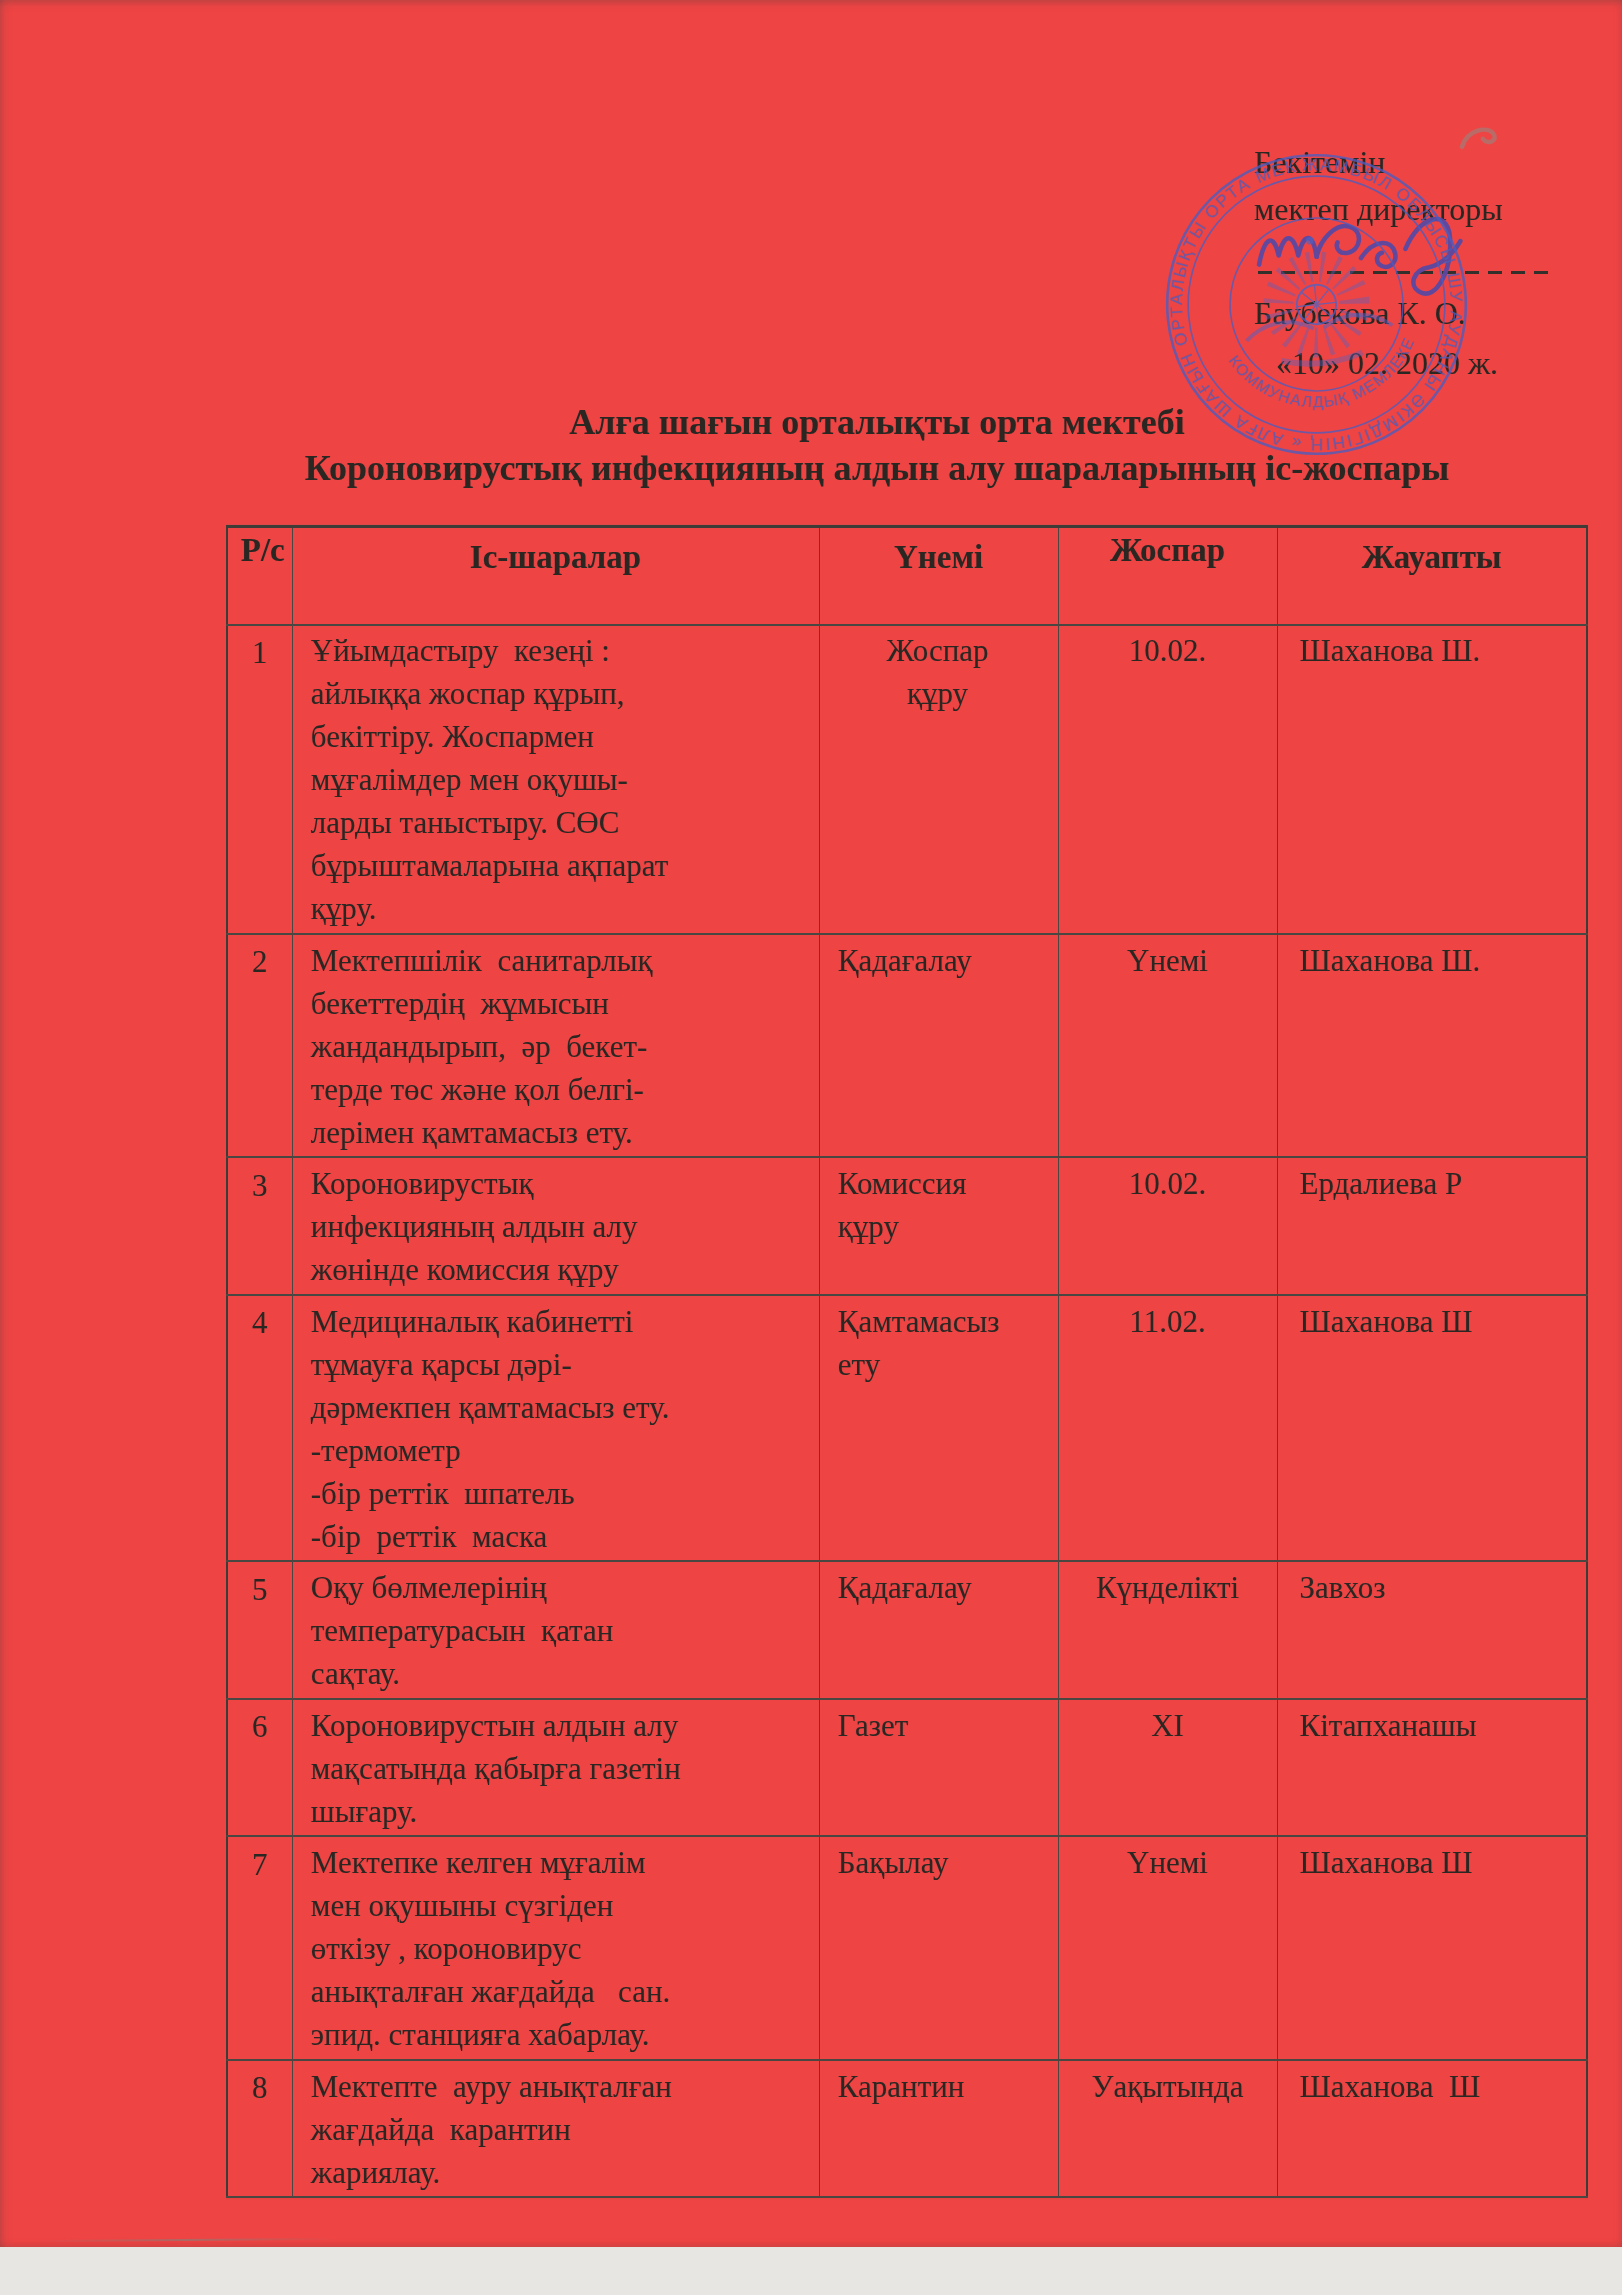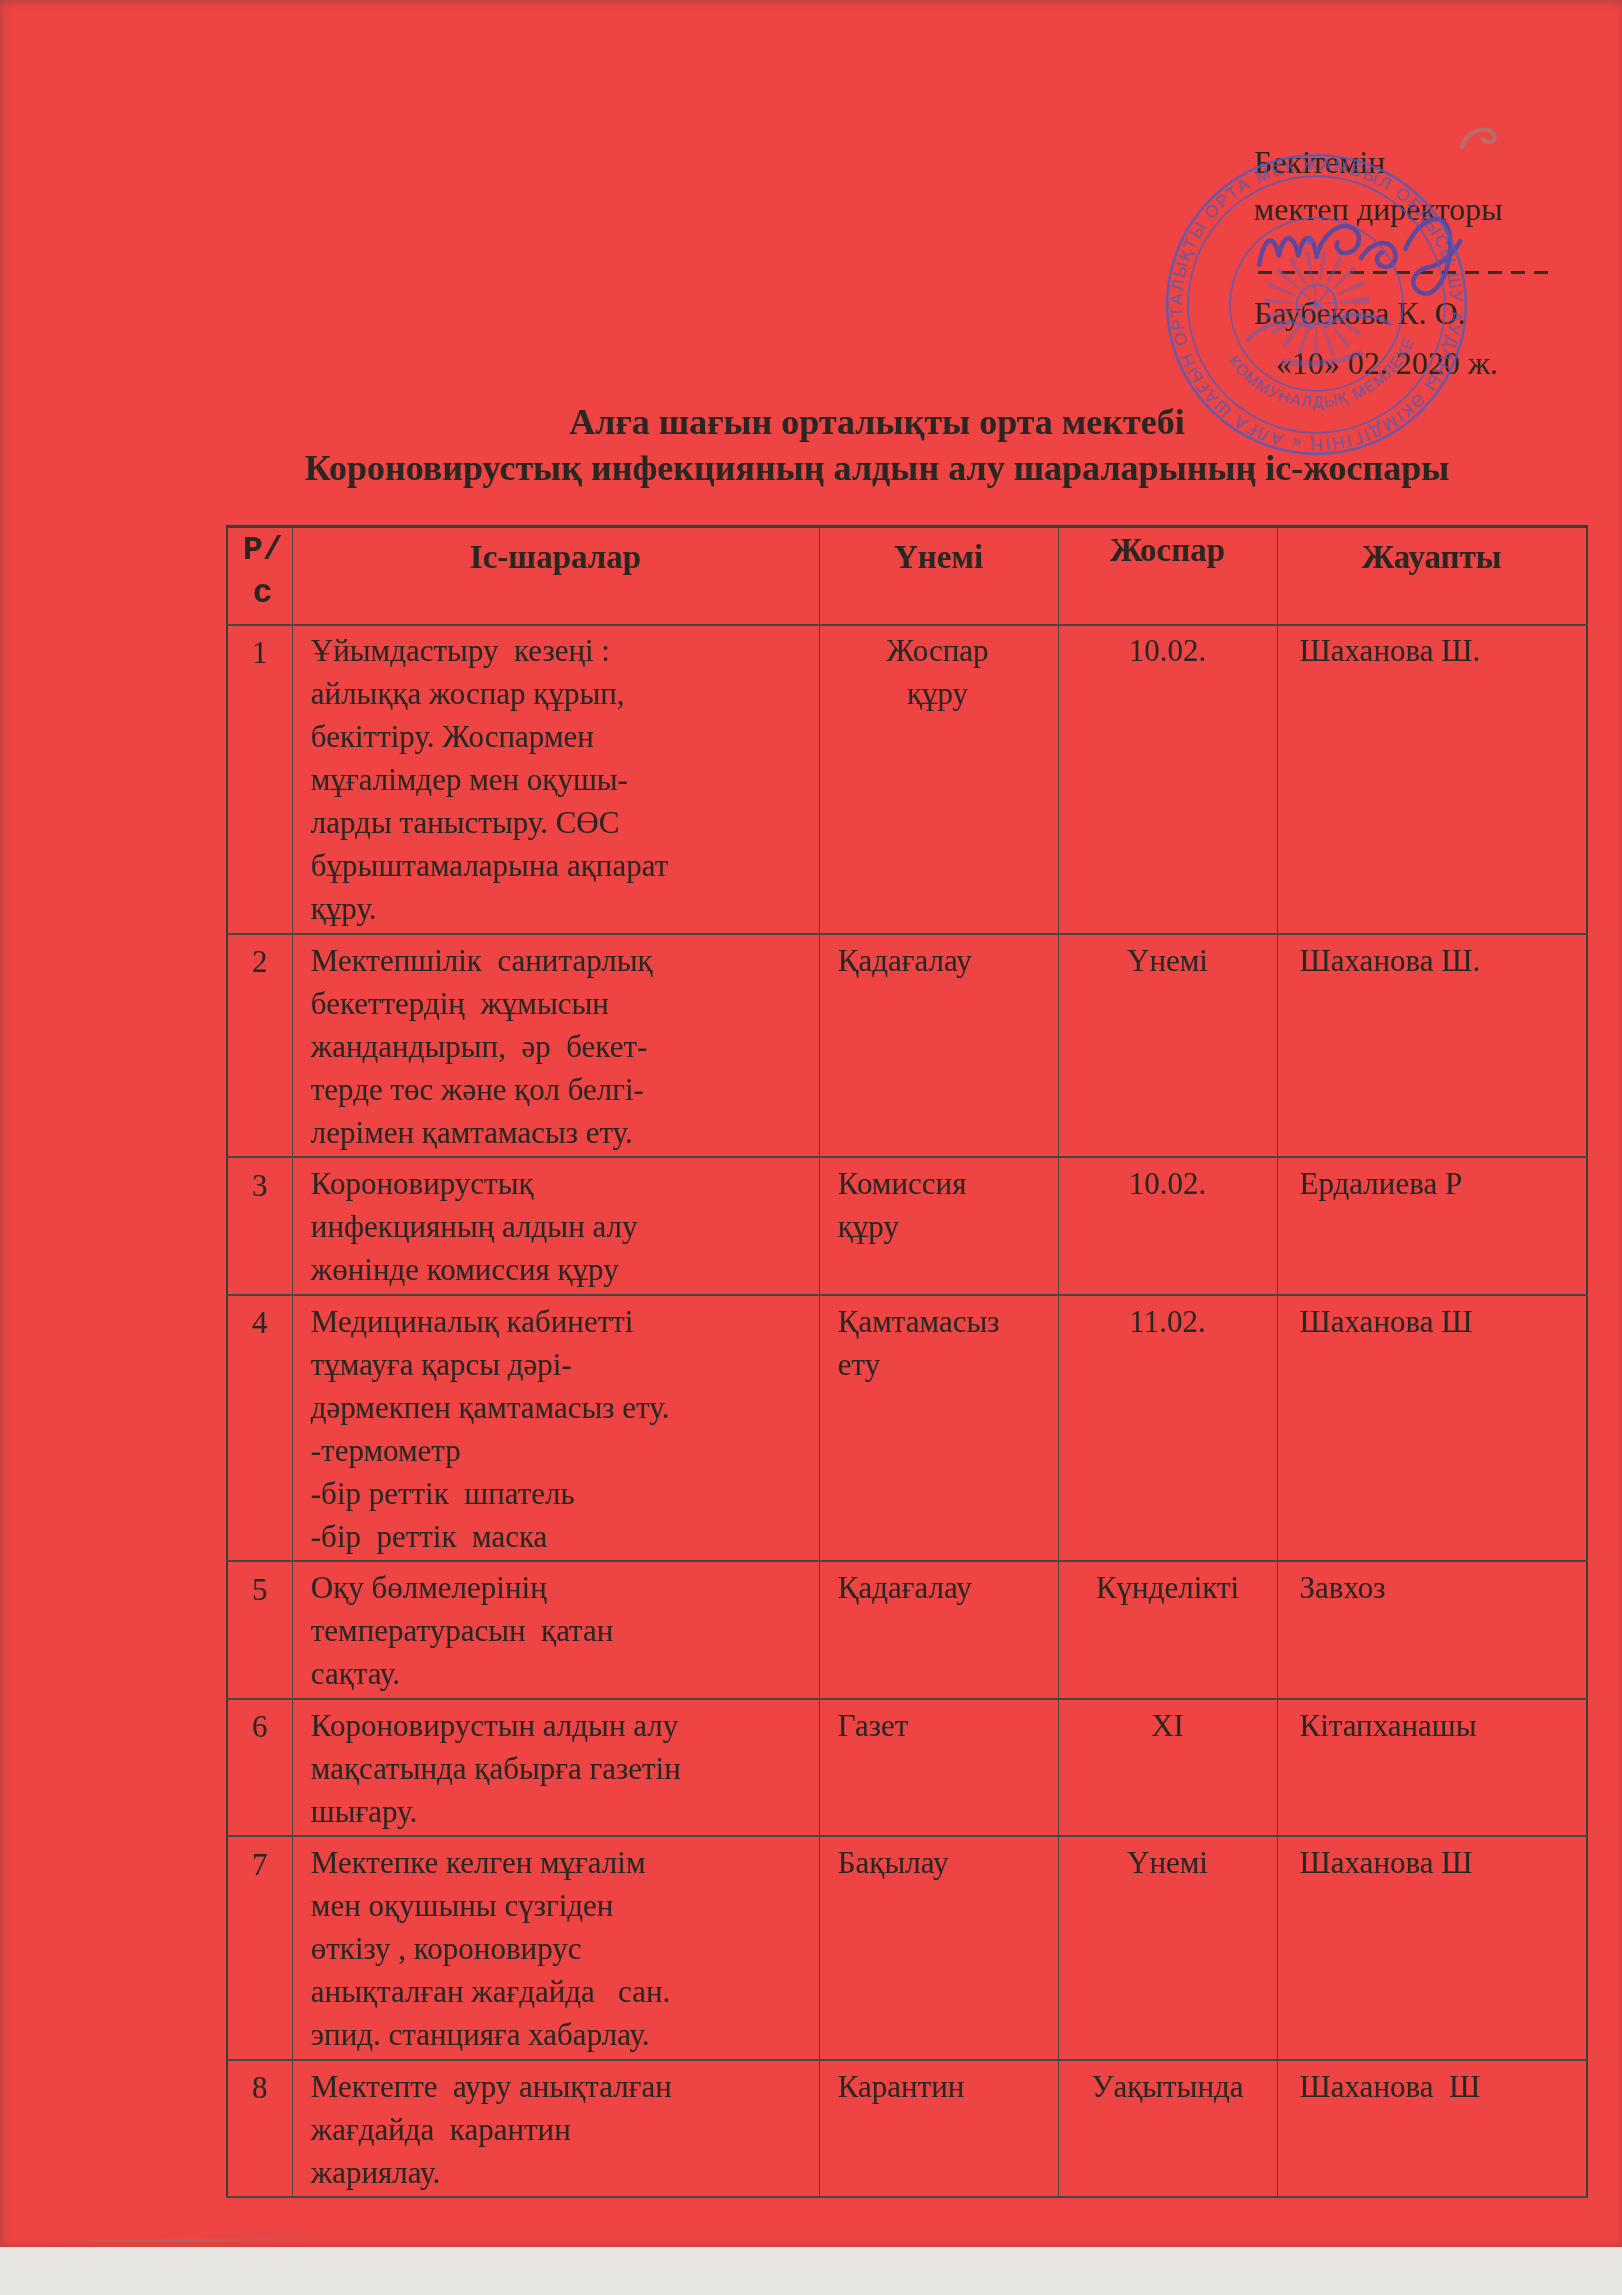--- a/index.html
+++ b/index.html
@@ -56,21 +56,21 @@
   }
   .doc-table th,.doc-table td{
     border:solid #4a4641; border-width:2.6px 1.6px;
     vertical-align:top; overflow:hidden;
   }
   .doc-table{ border:2.6px solid #3f3c38; border-top-width:3.9px; }
   .doc-table thead tr{ height:98px; }
   .doc-table th{ font-weight:bold; font-size:33px; text-align:center; }
   .h-top{ vertical-align:top; padding-top:7.9px; }
   .h-bottom{ vertical-align:bottom; padding-bottom:7.9px; }
-  .h-num{ text-align:left; padding-left:7px;font-family:Liberation Mono, monospace; }
+  .h-num{ text-align:left; padding-left:7px; }
   .c-num{ text-align:center; padding-top:5.2px; font-size:31px; }
   .c-act{ padding:3.9px 6.5px 2.6px 18.3px; white-space:pre-wrap; }
   .c-type{ padding:3.9px 3.9px 2.6px 18.3px; white-space:pre-wrap; }
   .c-type.center{ text-align:center; padding-left:2px; }
   .c-term{ padding:3.9px 2.6px 2.6px 2.6px; text-align:center; white-space:pre-wrap; }
   .c-resp{ padding:3.9px 3.9px 2.6px 22px; white-space:pre-wrap; }
 
   .scan-line-bottom{
     position:absolute; left:36px; bottom:6.5px; width:301px; height:2px;
     background:linear-gradient(90deg, rgba(90,150,140,0), rgba(90,150,140,.45), rgba(90,150,140,0));

